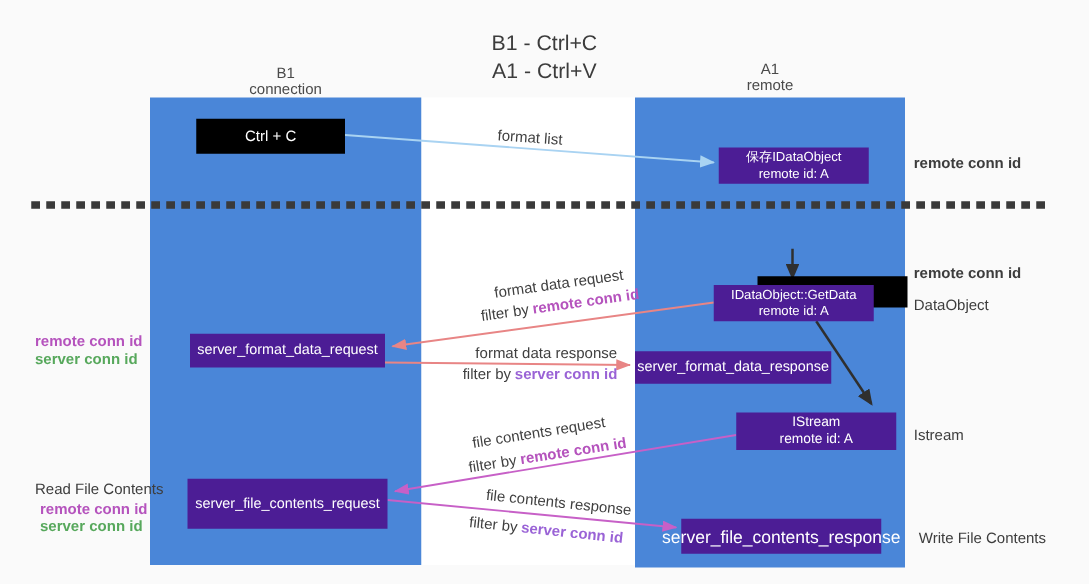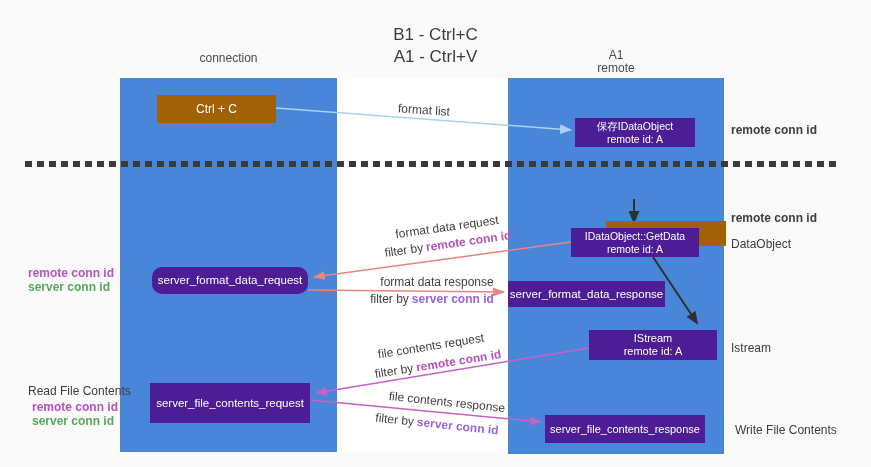--- a/index.html
+++ b/index.html
@@ -15,32 +15,32 @@
   .lane-left{left:120px;top:78px;width:217px;height:374px;}
   .lane-right{left:508px;top:78px;width:216px;height:376px;}
   .title{left:0;top:24px;width:871px;text-align:center;font-size:17px;line-height:22px;color:#3c3c3c;}
   .lane-header{text-align:center;font-size:12px;line-height:13px;color:#4a4a4a;}
   .hdr-left{left:120px;top:52px;width:217px;}
   .hdr-right{left:508px;top:49px;width:216px;text-align:center;}
   .node{
     display:flex;flex-direction:column;align-items:center;justify-content:center;
     color:#ffffff;font-size:12px;line-height:13px;text-align:center;
   }
-  .green{background:#a16207;}
+  .green{background:#000000;}
   .orange{background:#4c1d95;}
   .two-line{font-size:10.5px;line-height:13px;}
   .n-ctrl-c{left:157px;top:95px;width:119px;height:28px;}
   .n-save-ido{left:575px;top:118px;width:120px;height:29px;}
   .n-ctrl-v{left:606px;top:173px;width:120px;height:25px;margin-top:48px;}
   .n-getdata{left:571px;top:228px;width:128px;height:29px;}
-  .n-sfdreq{left:152px;top:267px;width:156px;height:27px;font-size:11.5px;border-radius:10px;}
+  .n-sfdreq{left:152px;top:267px;width:156px;height:27px;font-size:11.5px;}
   .n-sfdresp{left:508px;top:281px;width:157px;height:26px;font-size:11.5px;}
   .n-istream{left:589px;top:330px;width:128px;height:30px;font-size:11px;}
   .n-sfcreq{left:150px;top:383px;width:160px;height:40px;font-size:11.5px;}
-  .n-sfcresp{left:545px;top:415px;width:160px;height:28px;font-size:11px;}
+  .n-sfcresp{left:545px;top:415px;width:160px;height:28px;font-size:14px;}
   .ann{
     font-size:12px;color:#3f3f3f;white-space:nowrap;
     transform:translate(-50%,-50%);
   }
   .ann b{font-weight:bold;}
   .pfx{margin-right:3px;}
   .magenta{color:#b553bd;font-weight:bold;}
   .purple{color:#9a63d6;font-weight:bold;}
   .greentxt{color:#57a85c;font-weight:bold;}
   .lbl{font-size:12px;color:#3d3d3d;white-space:nowrap;line-height:14px;}
@@ -52,20 +52,21 @@
 <div class="abs mid-strip"></div>
 <div class="abs lane lane-left"></div>
 <div class="abs lane lane-right"></div>
 
 <div class="abs title">
   <div>B1 - Ctrl+C</div>
   <div>A1 - Ctrl+V</div>
 </div>
 
 <div class="abs lane-header hdr-left">
+  <div>B1</div>
   <div>connection</div>
 </div>
 <div class="abs lane-header hdr-right">
   <div>A1</div>
   <div>remote</div>
 </div>
 
 <svg class="overlay" width="871" height="467">
   <defs>
     <marker id="ah-blue" markerUnits="userSpaceOnUse" markerWidth="12" markerHeight="10" refX="11" refY="5" orient="auto">

